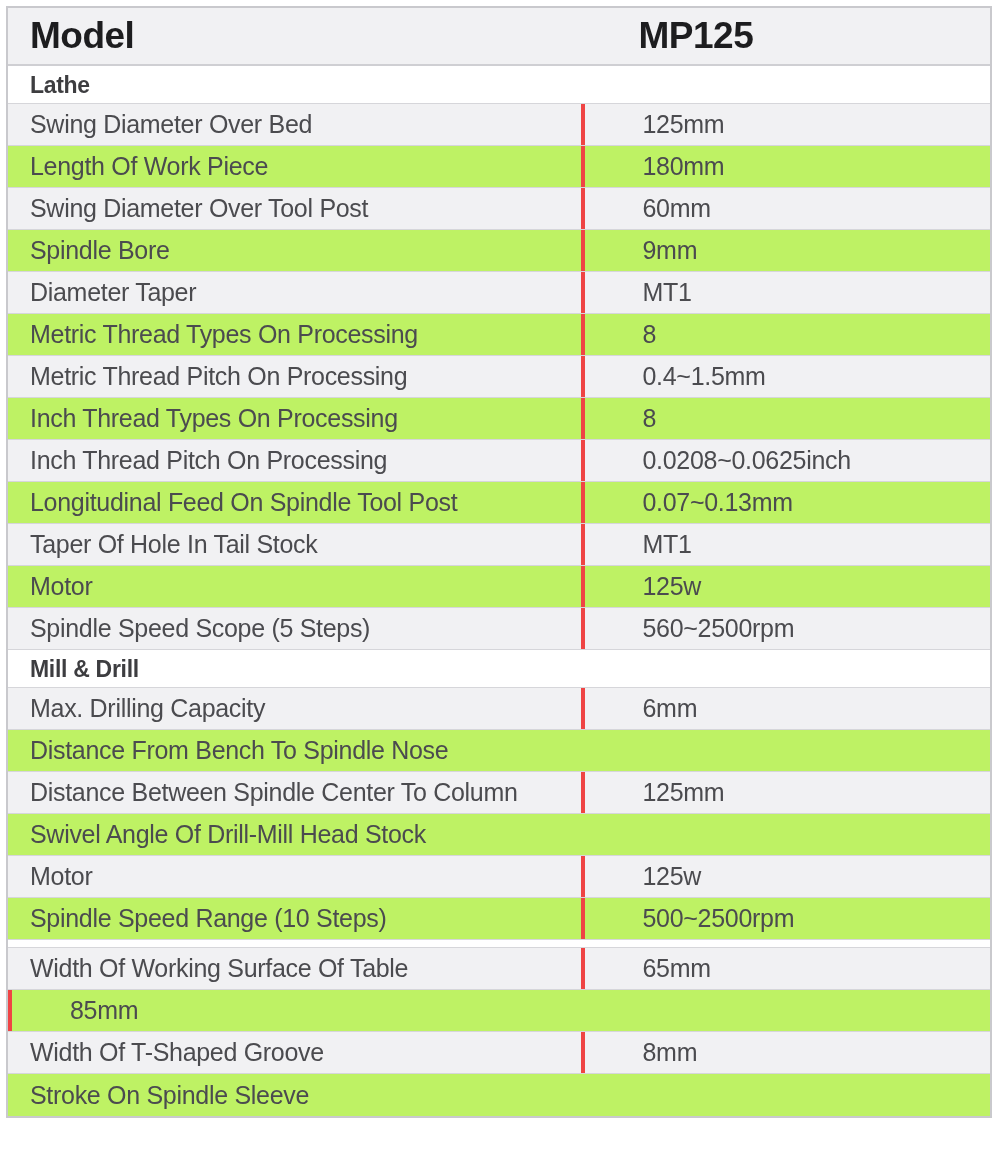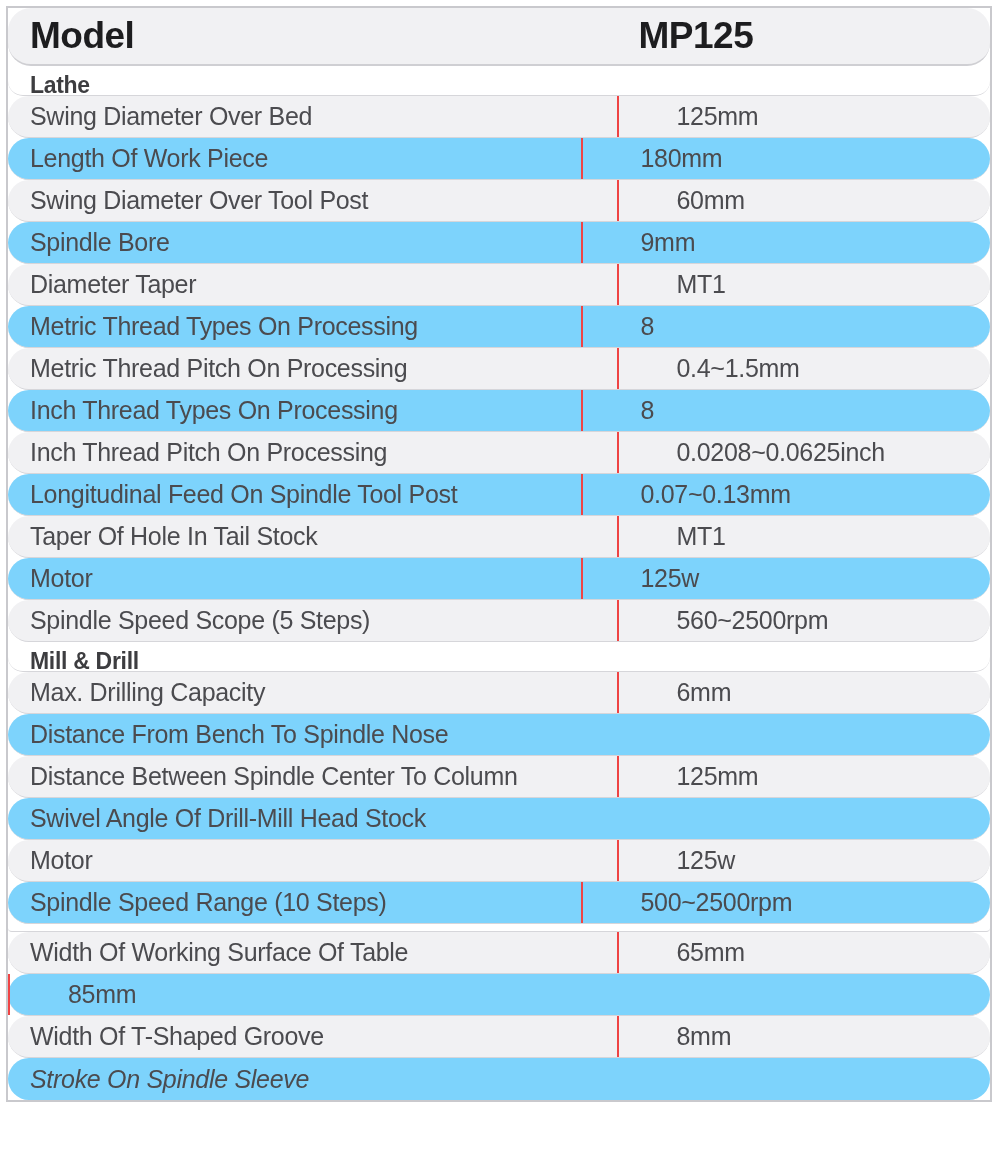--- a/index.html
+++ b/index.html
@@ -14,65 +14,64 @@
     width: 986px;
     box-sizing: border-box;
     background: #ffffff;
   }
   .row {
     display: grid;
     grid-template-columns: 58.3% 41.7%;
     align-items: center;
     border-bottom: 1px solid #d6d6da;
     box-sizing: border-box;
-    border-radius: 23px;
   }
-  .row:last-child { border-bottom: none; font-style: italic; }
+  .row:last-child { border-bottom: none; }
 
   .header-row {
     height: 58px;
     background: #f1f1f3;
     border-bottom: 2px solid #cfcfd3;
   }
   .header-row .cell {
     font-size: 37px;
     font-weight: bold;
     color: #1d1d1f;
     letter-spacing: -0.5px;
   }
   .section-row {
     display: block;
-    height: 30px;
+    height: 38px;
     background: #ffffff;
   }
   .section-row .cell {
     font-size: 23px;
     font-weight: bold;
     color: #3d3d40;
     line-height: 38px;
     letter-spacing: -0.3px;
   }
-  .data-row { height: 42px; background: #7dd3fc; }
-  .data-row.alt { background: #f1f1f3; gap: 36px; }
+  .data-row { height: 42px; background: #bef264; }
+  .data-row.alt { background: #f1f1f3; }
   .data-row .cell {
     font-size: 25px;
     color: #4b4b4f;
     letter-spacing: -0.3px;
     white-space: nowrap;
     overflow: hidden;
   }
   .cell { box-sizing: border-box; }
   .label-cell { padding-left: 22px; }
   .value-cell {
     padding-left: 58px;
     align-self: stretch;
     display: flex;
     align-items: center;
   }
-  .data-row .value-cell { border-left: 2px solid #ef4444; }
+  .data-row .value-cell { border-left: 4px solid #ef4444; }
   .spacer-row {
     height: 8px;
     background: #ffffff;
     border-bottom: 1px solid #d6d6da;
   }
 </style>
 </head>
 <body>
 
 <div class="spec-table">

